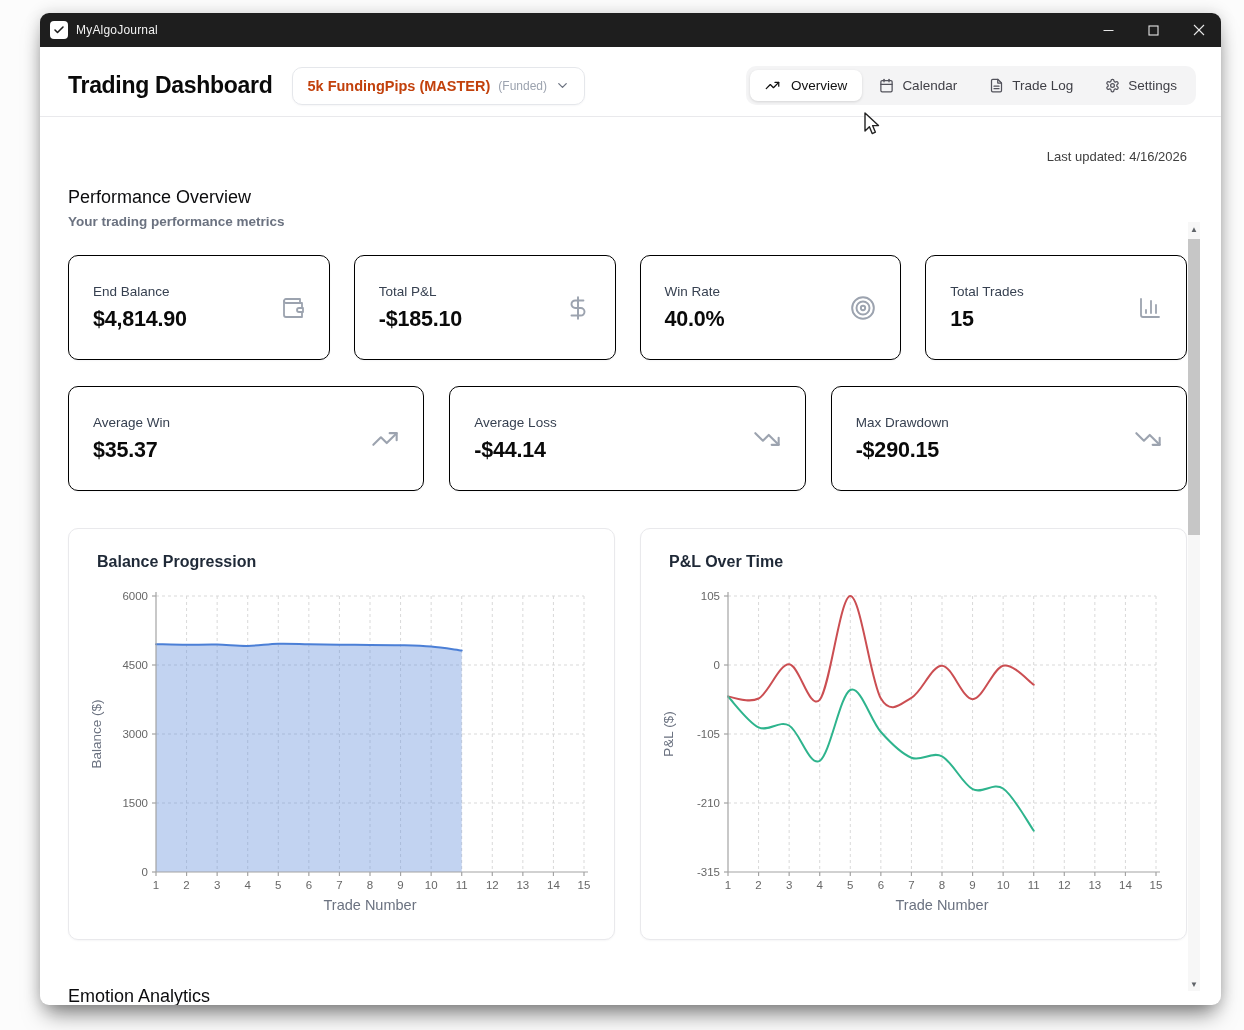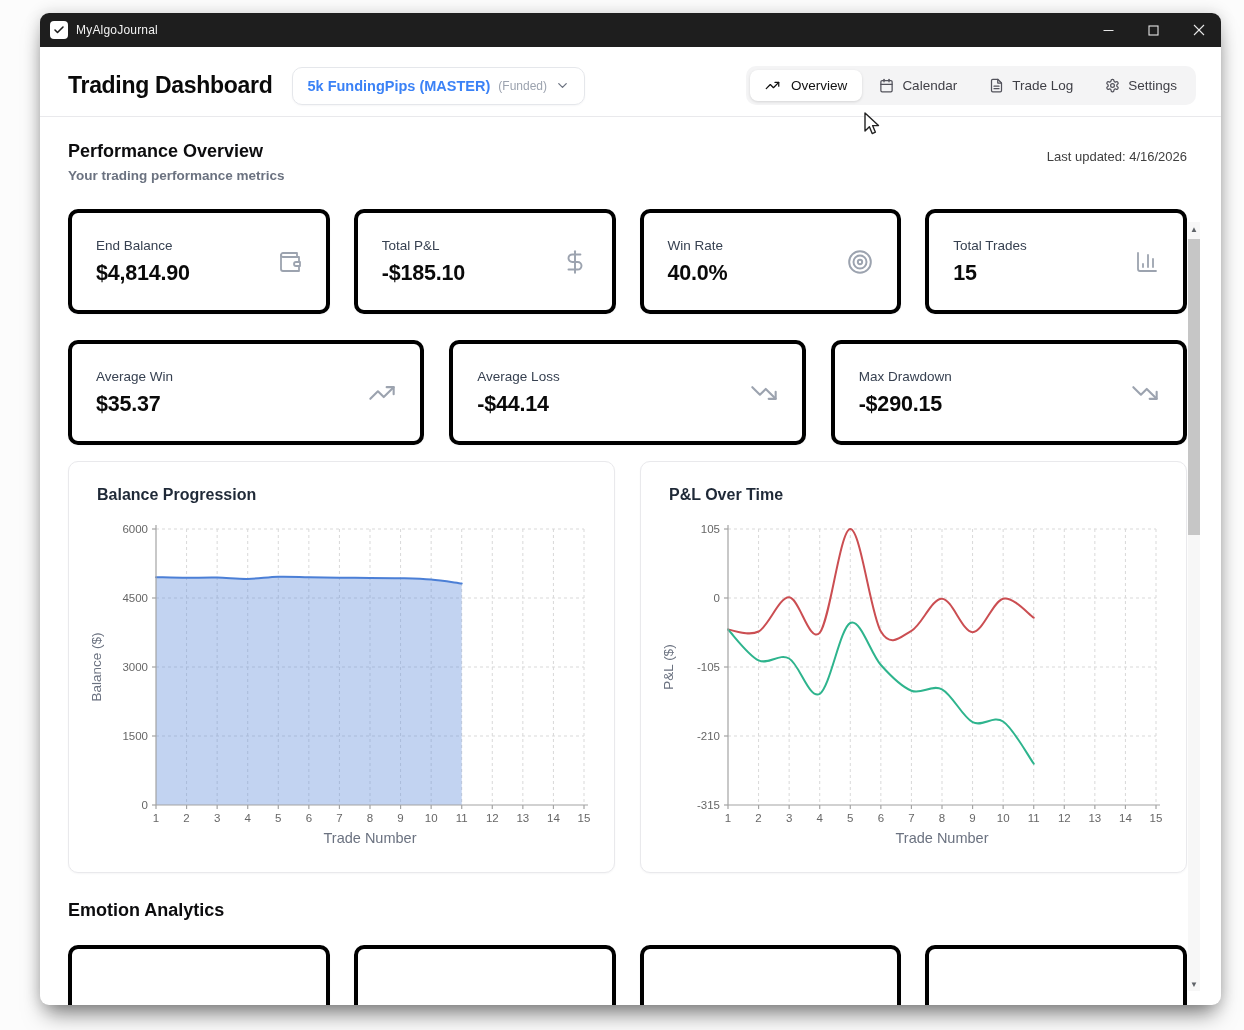--- a/index.html
+++ b/index.html
@@ -20,37 +20,37 @@
   .win-controls { margin-left:auto; display:flex; height:100%; }
   .win-btn { width:45px; height:100%; display:flex; align-items:center; justify-content:center; color:#e6e6e6; }
   
   .header { height:70px; display:flex; align-items:center; padding:8px 25px 0 28px; border-bottom:1px solid #e9e9ec; background:#fff; }
   .page-title { font-size:23px; font-weight:800; letter-spacing:-.3px; }
   .account-select {
     margin-left:20px; display:flex; align-items:center; gap:8px;
     border:1px solid #e5e7eb; border-radius:10px; padding:10px 14px; background:#fff;
     box-shadow:0 1px 2px rgba(16,24,40,.04); cursor:default;
   }
-  .account-name { font-size:14.5px; font-weight:700; color:#3b82f6; }
+  .account-name { font-size:14.5px; font-weight:700; color:#c2410c; }
   .account-badge { font-size:12px; color:#9ca3af; }
   .nav-tabs { margin-left:auto; background:#f4f4f5; border-radius:10px; padding:4px; display:flex; gap:2px; }
   .tab { display:flex; align-items:center; gap:8px; padding:8px 15px; font-size:13.5px; color:#3f3f46; border-radius:8px; white-space:nowrap; }
   .tab.active { background:#fff; box-shadow:0 1px 3px rgba(0,0,0,.13); color:#111;gap:11px; }
   .tab svg { flex:0 0 auto; }
   
   .content { padding:24px 34px 0 28px; position:relative; }
   .section-head { display:flex; align-items:flex-start; justify-content:space-between; margin-bottom:26px; }
-  .section-title { font-size:18px; font-weight:700; color:#0c0c0e; }
+  .section-title { font-size:18px; font-weight:400; color:#0c0c0e;margin-top:46px; }
   .section-sub { font-size:13.5px; color:#6b7280; margin-top:6px;font-weight:bold; }
   .last-updated { font-size:13px; color:#404040; margin-top:8px; }
   .grid-4 { display:grid; grid-template-columns:repeat(4,1fr); gap:24px; }
   .grid-3 { display:grid; grid-template-columns:repeat(3,1fr); gap:25px; margin-top:26px; }
-  .grid-2 { display:grid; grid-template-columns:repeat(2,1fr); gap:25px; margin-top:16px; }
+  .grid-2 { display:grid; grid-template-columns:repeat(2,1fr); gap:25px; margin-top:37px; }
   .stat-card {
-    background:#fff; border:4px solid #000000; border-radius:10px;
+    background:#fff; border:1px solid #000000; border-radius:10px;
     padding:20px 24px; height:105px; display:flex; align-items:center; justify-content:space-between;
     box-shadow:0 1px 2px rgba(16,24,40,.04);
   }
   .stat-label { font-size:13.5px; color:#374151; }
   .stat-value { font-size:21.5px; font-weight:800; margin-top:8px; letter-spacing:-.2px; }
   .stat-icon { color:#9ca3af; }
   .chart-card {
     background:#fff; border:1px solid #e9e9ec; border-radius:10px;
     height:412px; padding:24px 14px 10px 10px; box-shadow:0 1px 2px rgba(16,24,40,.04);
   }

